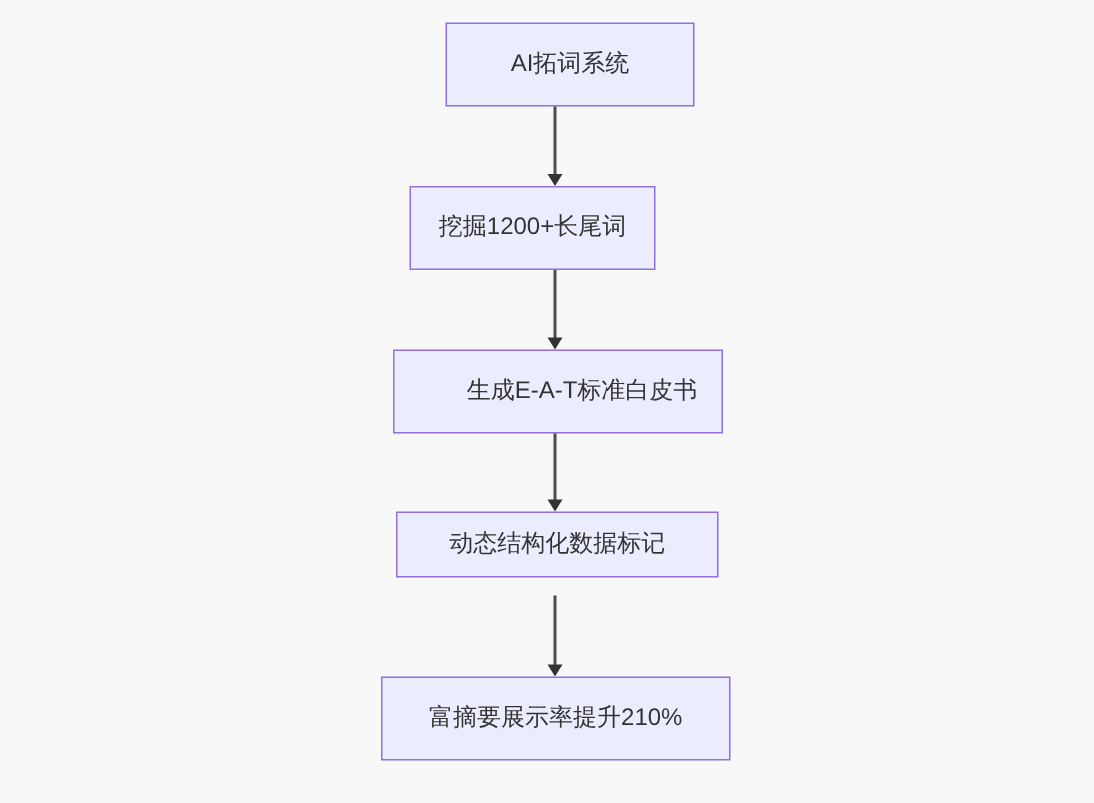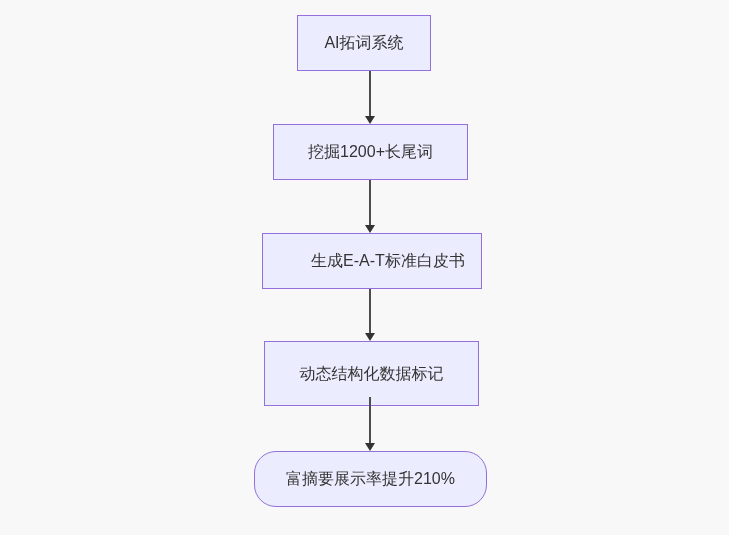--- a/index.html
+++ b/index.html
@@ -26,25 +26,25 @@
     border: 1px solid #9370DB;
     color: #333333;
     font-size: 16px;
     line-height: 1.2;
     display: flex;
     align-items: center;
     justify-content: center;
     text-align: center;
     white-space: nowrap;
   }
-  .n0 { left: 297px; top: 15px;  width: 134px; height: 56px; }
-  .n1 { left: 273px; top: 124px; width: 195px; height: 56px; }
+  .n0 { left: 297px; top: 15px;  width: 166px; height: 56px; }
+  .n1 { left: 273px; top: 124px; width: 164px; height: 56px; }
   .n2 { left: 262px; top: 233px; width: 220px; height: 56px; padding-left: 32px; }
-  .n3 { left: 264px; top: 341px; width: 215px; height: 65px; }
-  .n4 { left: 254px; top: 451px; width: 233px; height: 56px; border-radius: 22px; }
+  .n3 { left: 264px; top: 341px; width: 215px; height: 44px; }
+  .n4 { left: 254px; top: 451px; width: 233px; height: 56px; }
 
   .edge {
     position: absolute;
     left: 365px;
     width: 10px;
   }
   .e0 { top: 71px;  height: 53px; }
   .e1 { top: 180px; height: 53px; }
   .e2 { top: 289px; height: 52px; }
   .e3 { top: 397px; height: 54px; }

